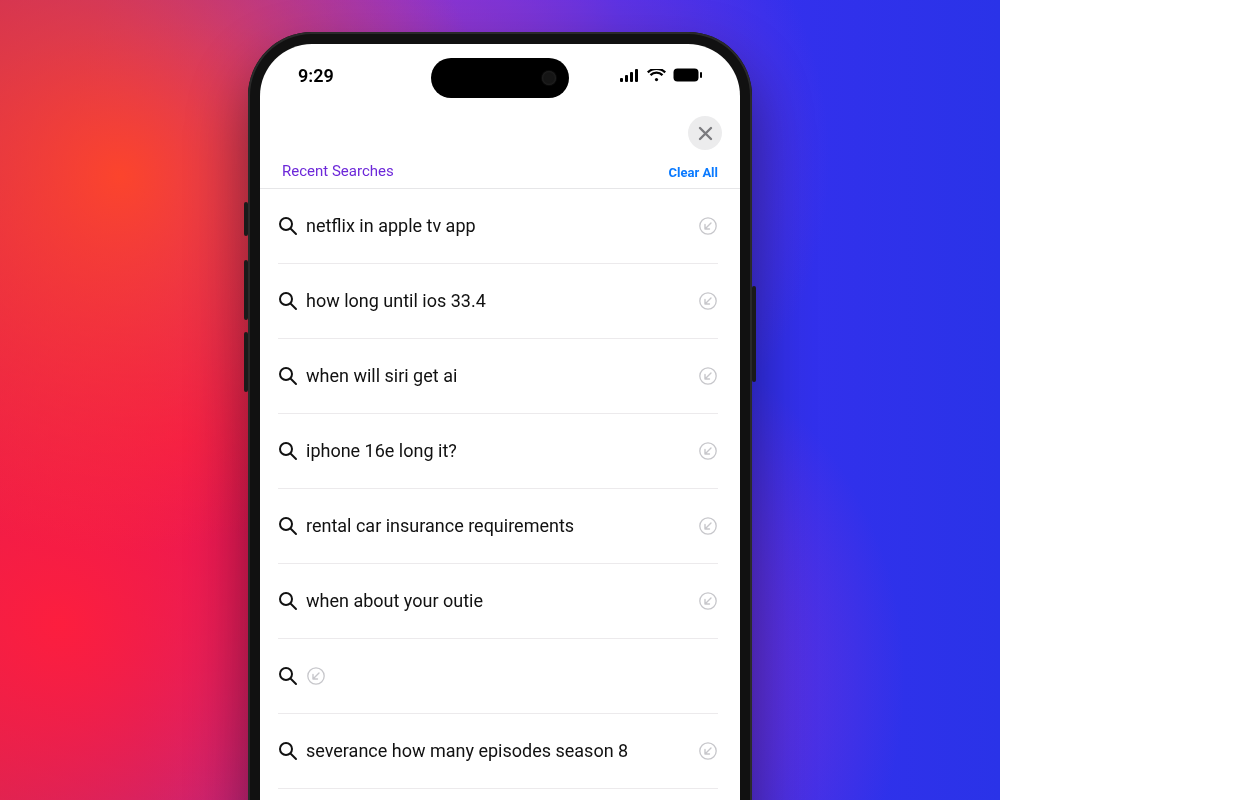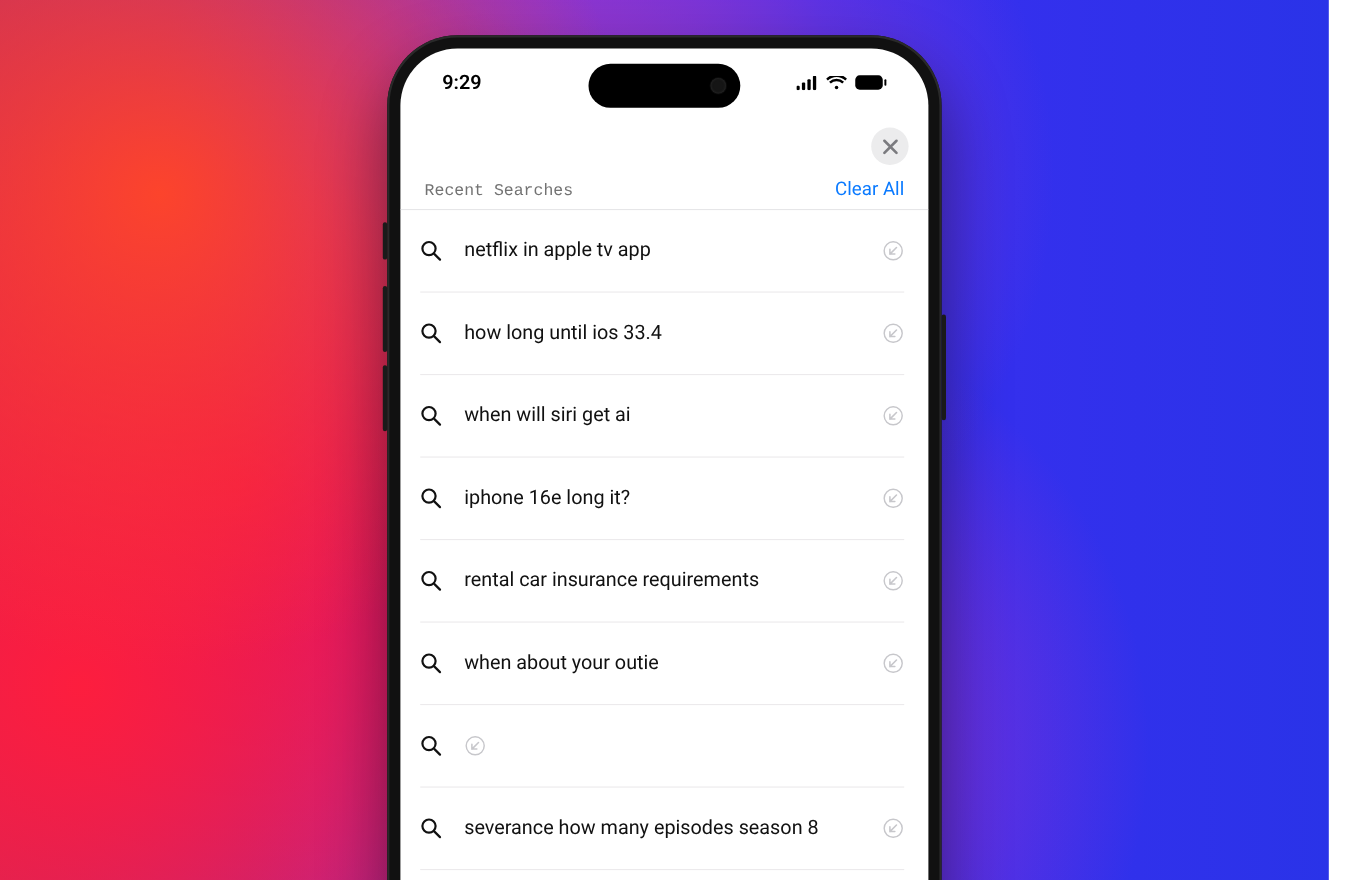--- a/index.html
+++ b/index.html
@@ -5,21 +5,21 @@
   html, body {
     margin: 0;
     padding: 0;
     height: 100%;
     width: 100%;
     font-family: -apple-system, BlinkMacSystemFont, "Segoe UI", Roboto, Helvetica, Arial, sans-serif;
     -webkit-font-smoothing: antialiased;
     overflow: hidden;
   }
   .stage {
-    width: 1208px;
+    width: 1000px;
     height: 800px;
     position: relative;
     overflow: hidden;
     background:
       radial-gradient(circle at 12% 22%, rgba(255,70,40,0.95) 0%, rgba(255,70,40,0) 35%),
       radial-gradient(circle at 6% 78%, rgba(255,30,60,0.95) 0%, rgba(255,30,60,0) 40%),
       radial-gradient(circle at 18% 55%, rgba(255,0,70,0.75) 0%, rgba(255,0,70,0) 45%),
       radial-gradient(circle at 45% 20%, rgba(165,60,200,0.85) 0%, rgba(165,60,200,0) 45%),
       radial-gradient(circle at 52% 85%, rgba(210,50,190,0.7) 0%, rgba(210,50,190,0) 45%),
       linear-gradient(90deg, #bb2a6a 0%, #7a2dd3 40%, #3a2ef0 62%, #2a33e8 100%);
@@ -119,39 +119,38 @@
 
   .header-row {
     display:flex;
     justify-content:space-between;
     align-items:flex-end;
     padding: 6px 22px 8px 22px;
     border-bottom: 1px solid #e6e6e8;
   }
   .header-title {
     font-size: 15px;
-    color: #737373;
+    color: #6d28d9;
     font-weight: 400;
-    font-family: Liberation Mono, monospace;
   }
   .clear-link {
-    font-size: 17px;
+    font-size: 13px;
     color: #0a7aff;
-    font-weight: 400;
+    font-weight: 700;
   }
 
   .list {
     flex: 1 1 auto;
     overflow:hidden;
     padding: 0 22px 0 18px;
   }
   .item {
     display:flex;
     align-items:center;
-    gap: 20px;
+    gap: 8px;
     min-height: 52px;
     padding: 11px 0;
     border-bottom: 1px solid #eceaec;
   }
   .item:first-child { border-top: none; }
   .item .icon-search {
     flex: 0 0 auto;
     color:#111;
     display:flex;
   }

